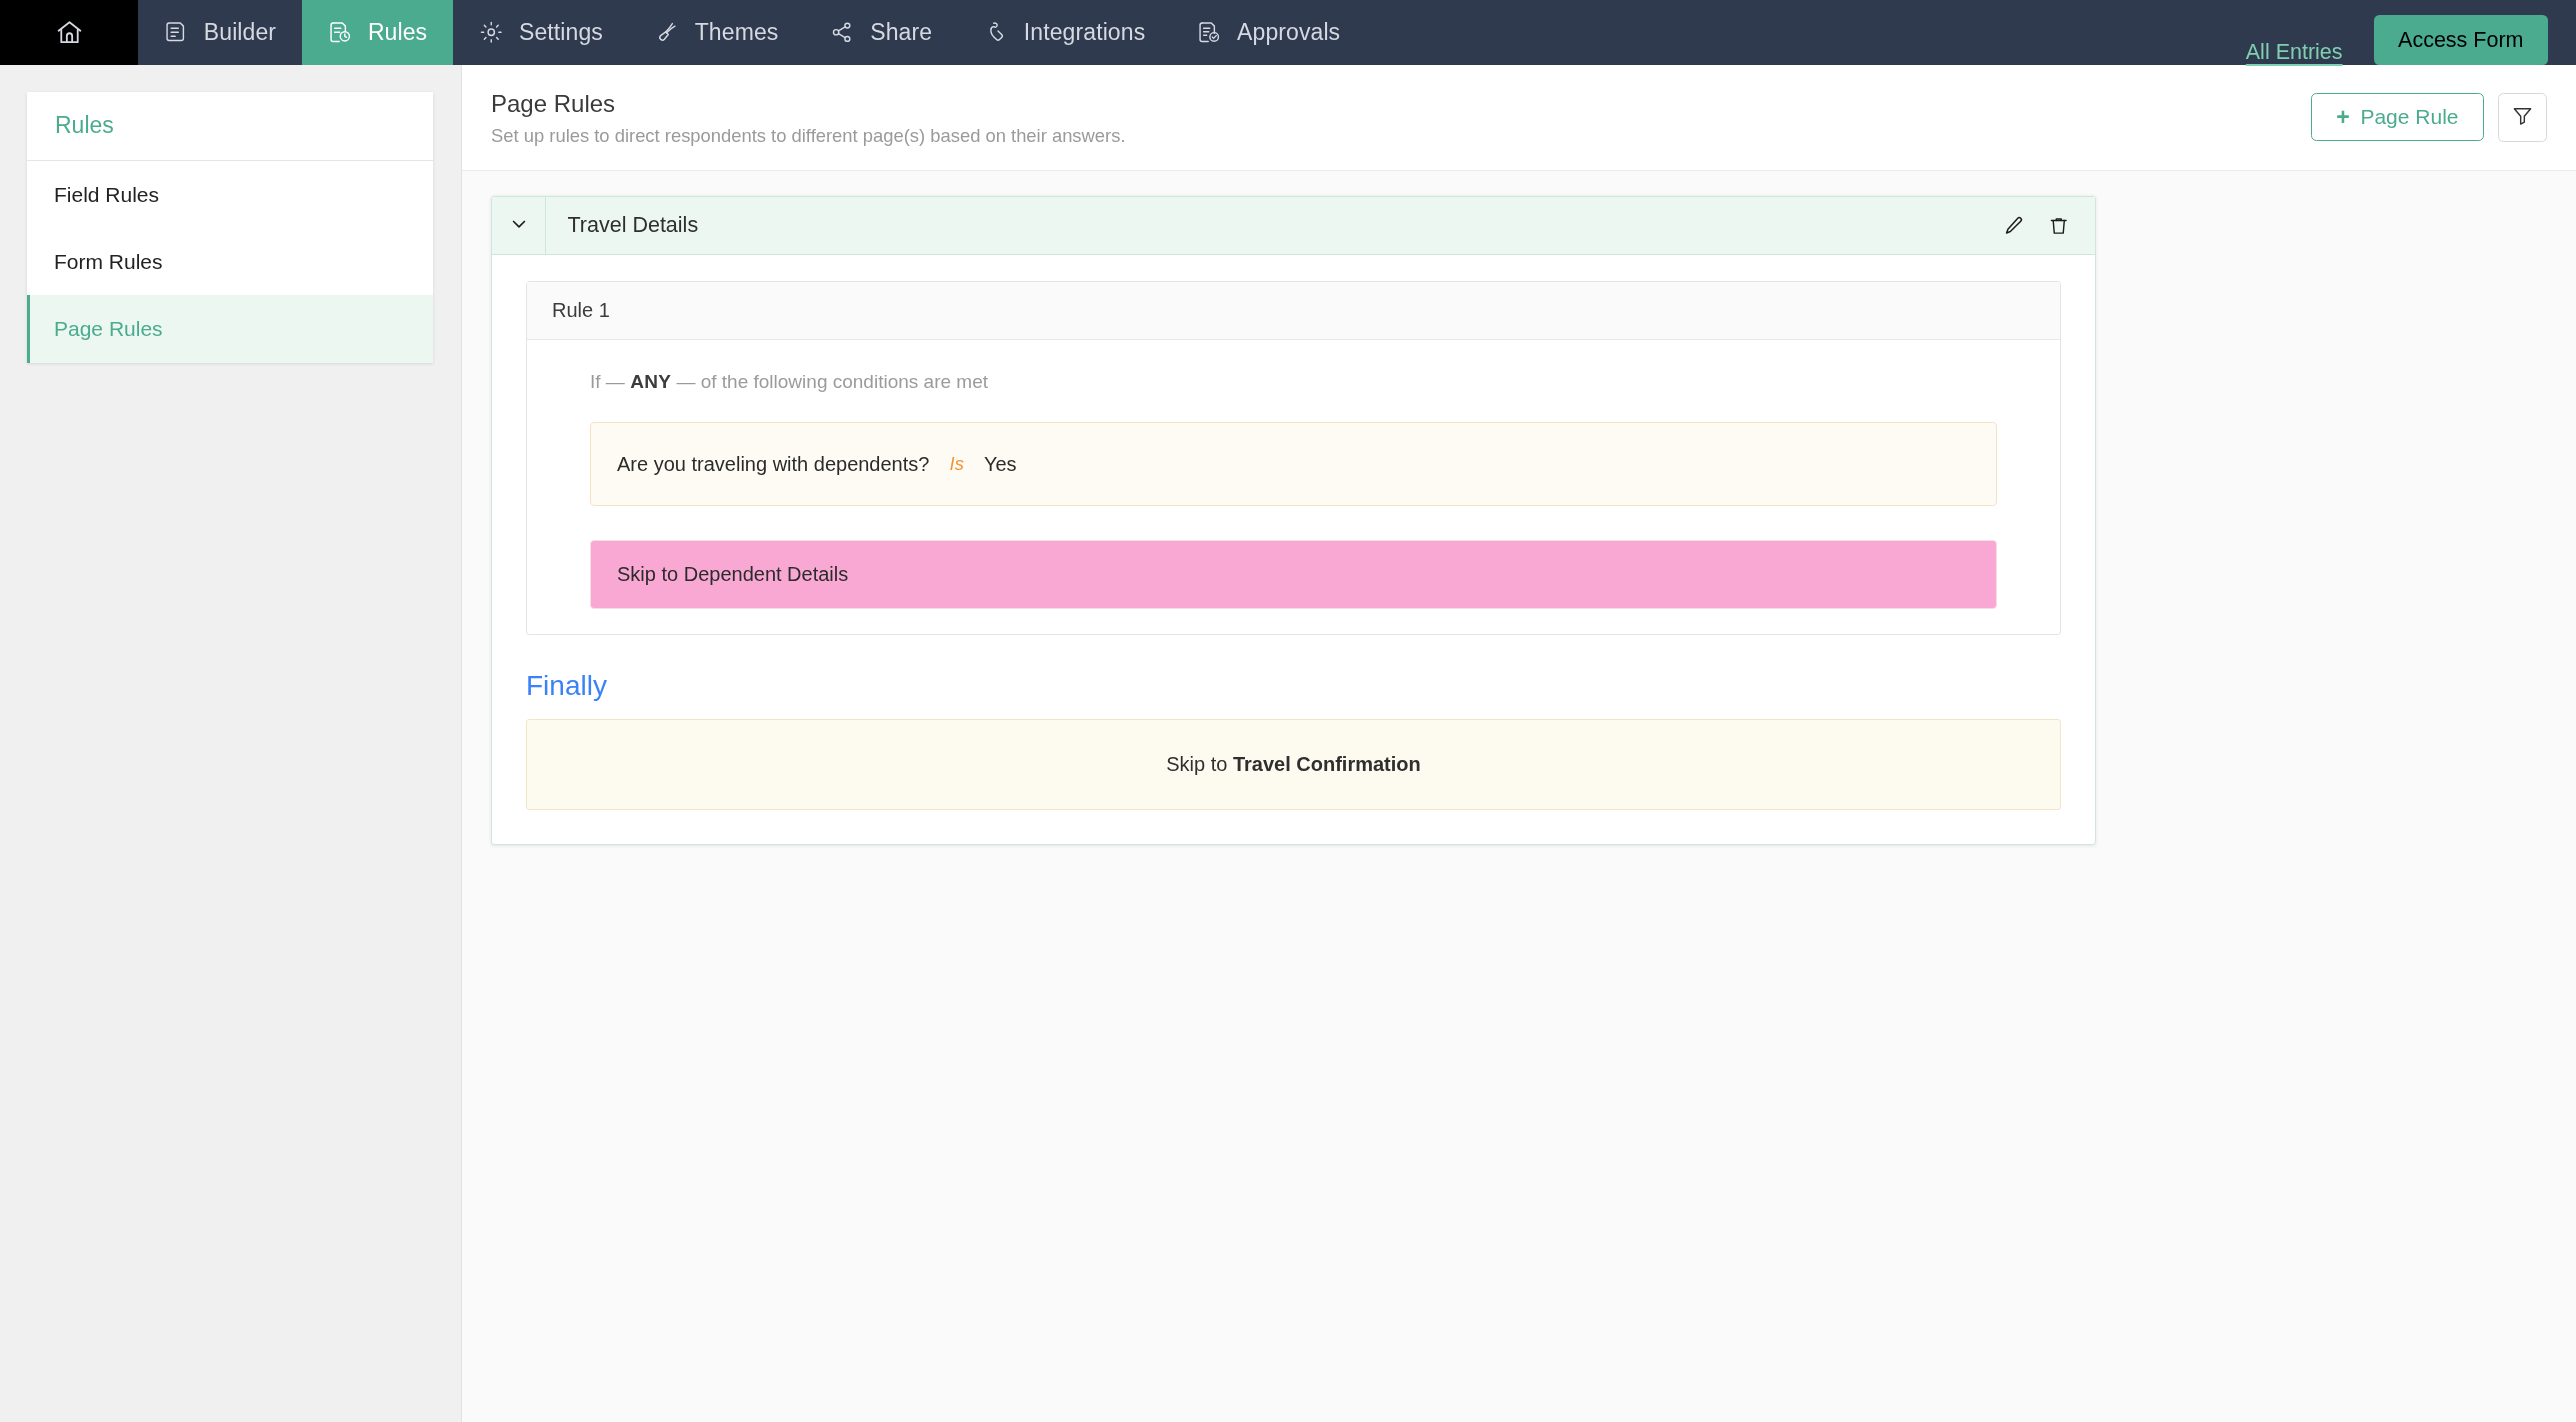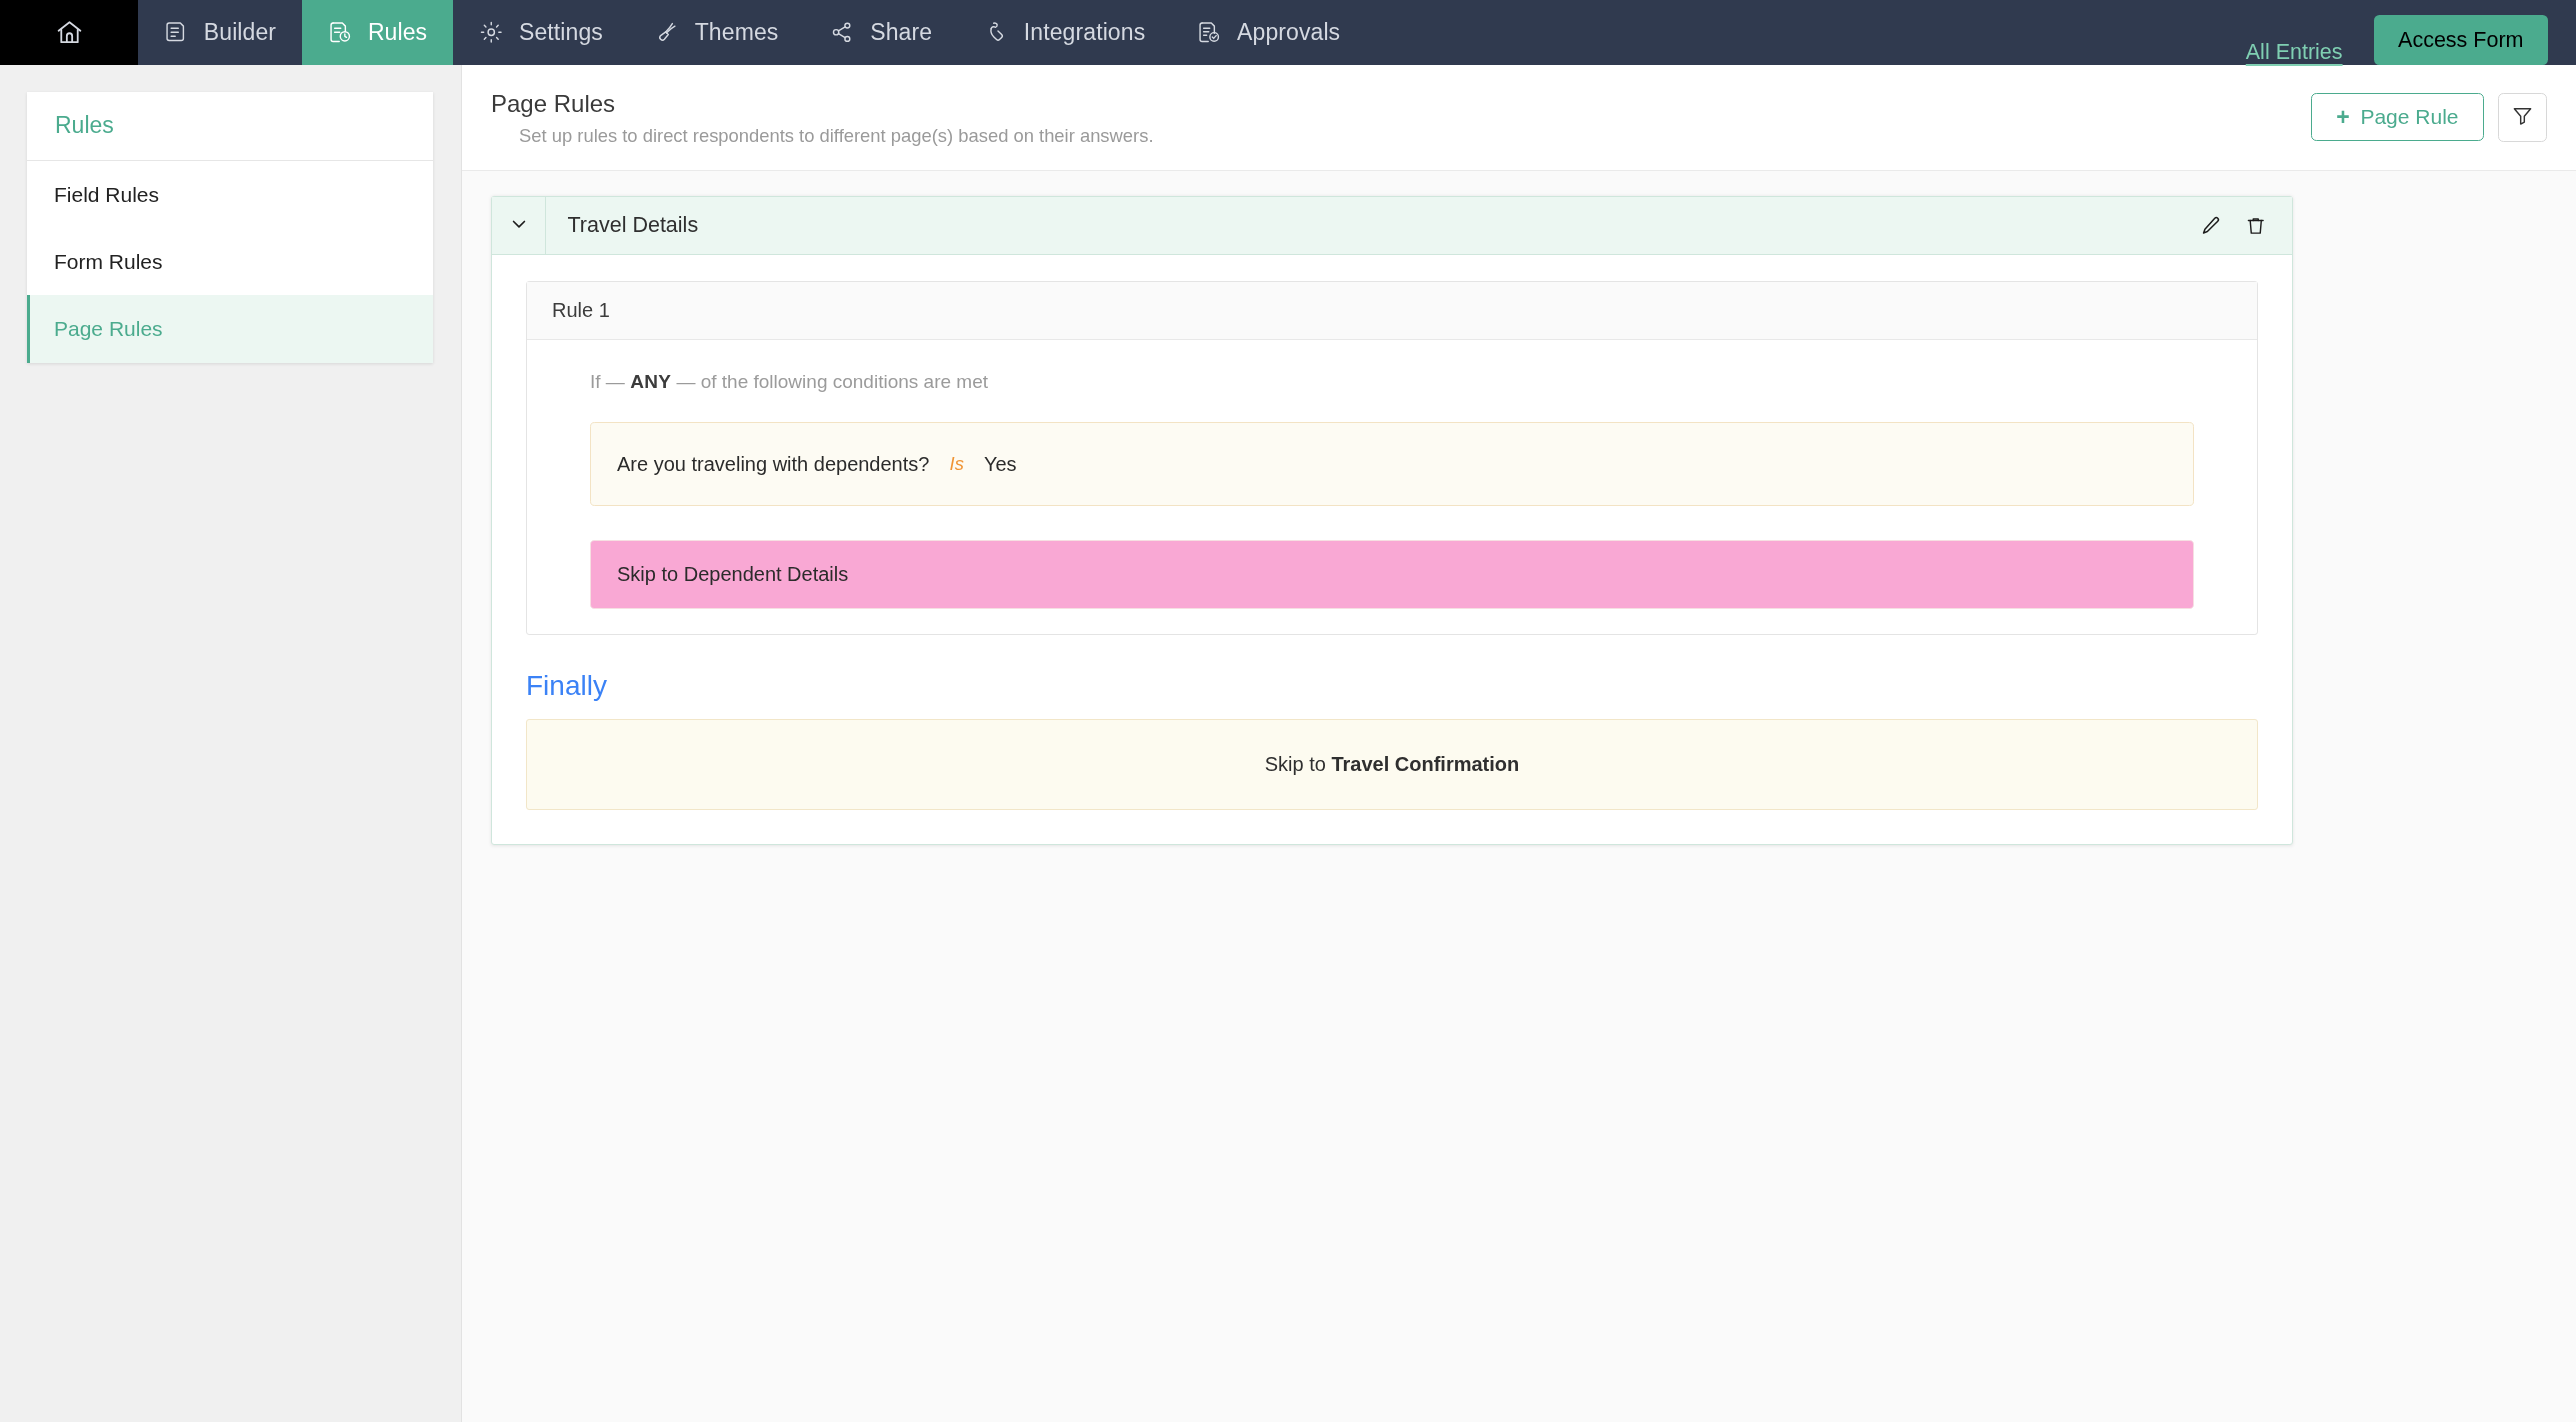--- a/index.html
+++ b/index.html
@@ -150,21 +150,20 @@
   .page-title {
     font-size: 24px;
     color: #3a3a3a;
     font-weight: normal;
     line-height: 1.15;
   }
   .page-subtitle {
     font-size: 18.4px;
     color: #9a9a9a;
     line-height: 1.2;
-    margin-left: 28px;
   }
   .header-actions {
     display: flex;
     align-items: center;
     gap: 14px;
     padding-top: 3.1px;
   }
   .page-rule-btn {
     display: flex;
     align-items: center;
@@ -194,21 +193,21 @@
     padding: 25px 29px 0 29px;
     overflow: hidden;
   }
 
   
   .rule-group-card {
     background: #ffffff;
     border: 0.8px solid #cfe6dc;
     border-radius: 3.1px;
     box-shadow: 0 0.8px 3.8px rgba(0,0,0,0.09);
-    width: 1802px;
+    width: 1605px;
     max-width: 100%;
   }
   .group-header {
     background: #ecf7f2;
     border-bottom: 0.8px solid #cfe6dc;
     display: flex;
     align-items: stretch;
     height: 58px;
   }
   .group-collapse {

